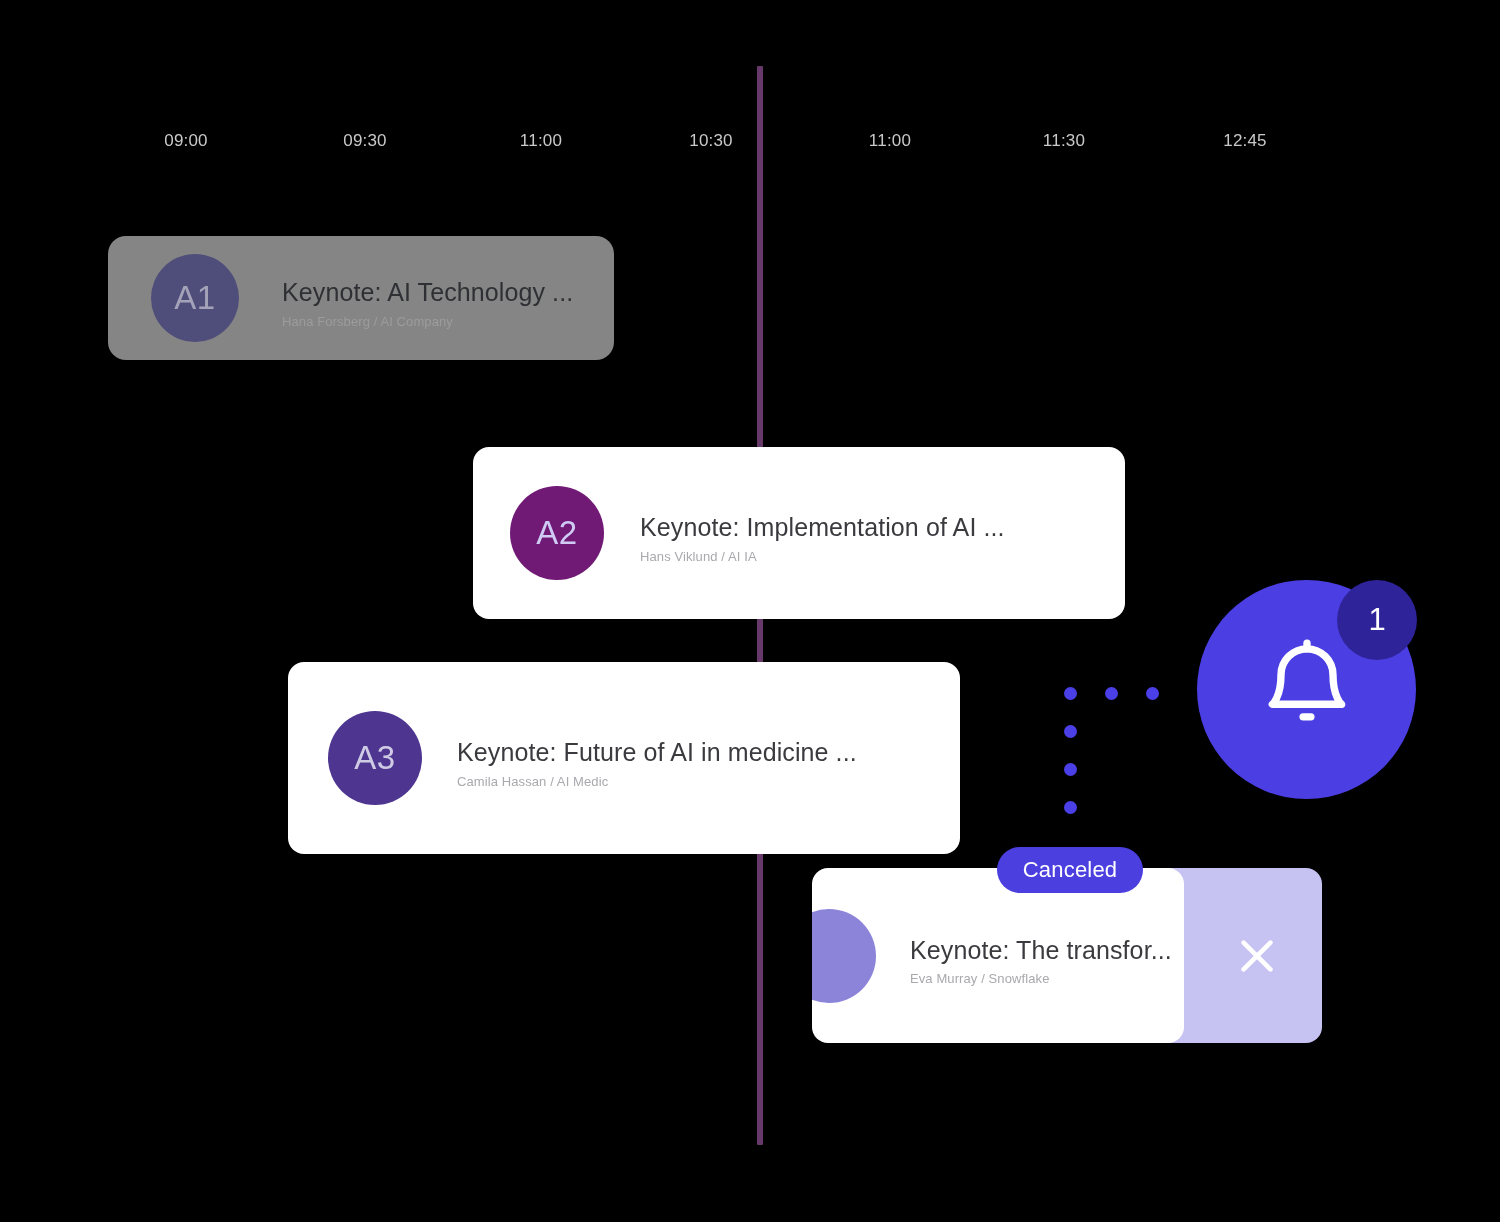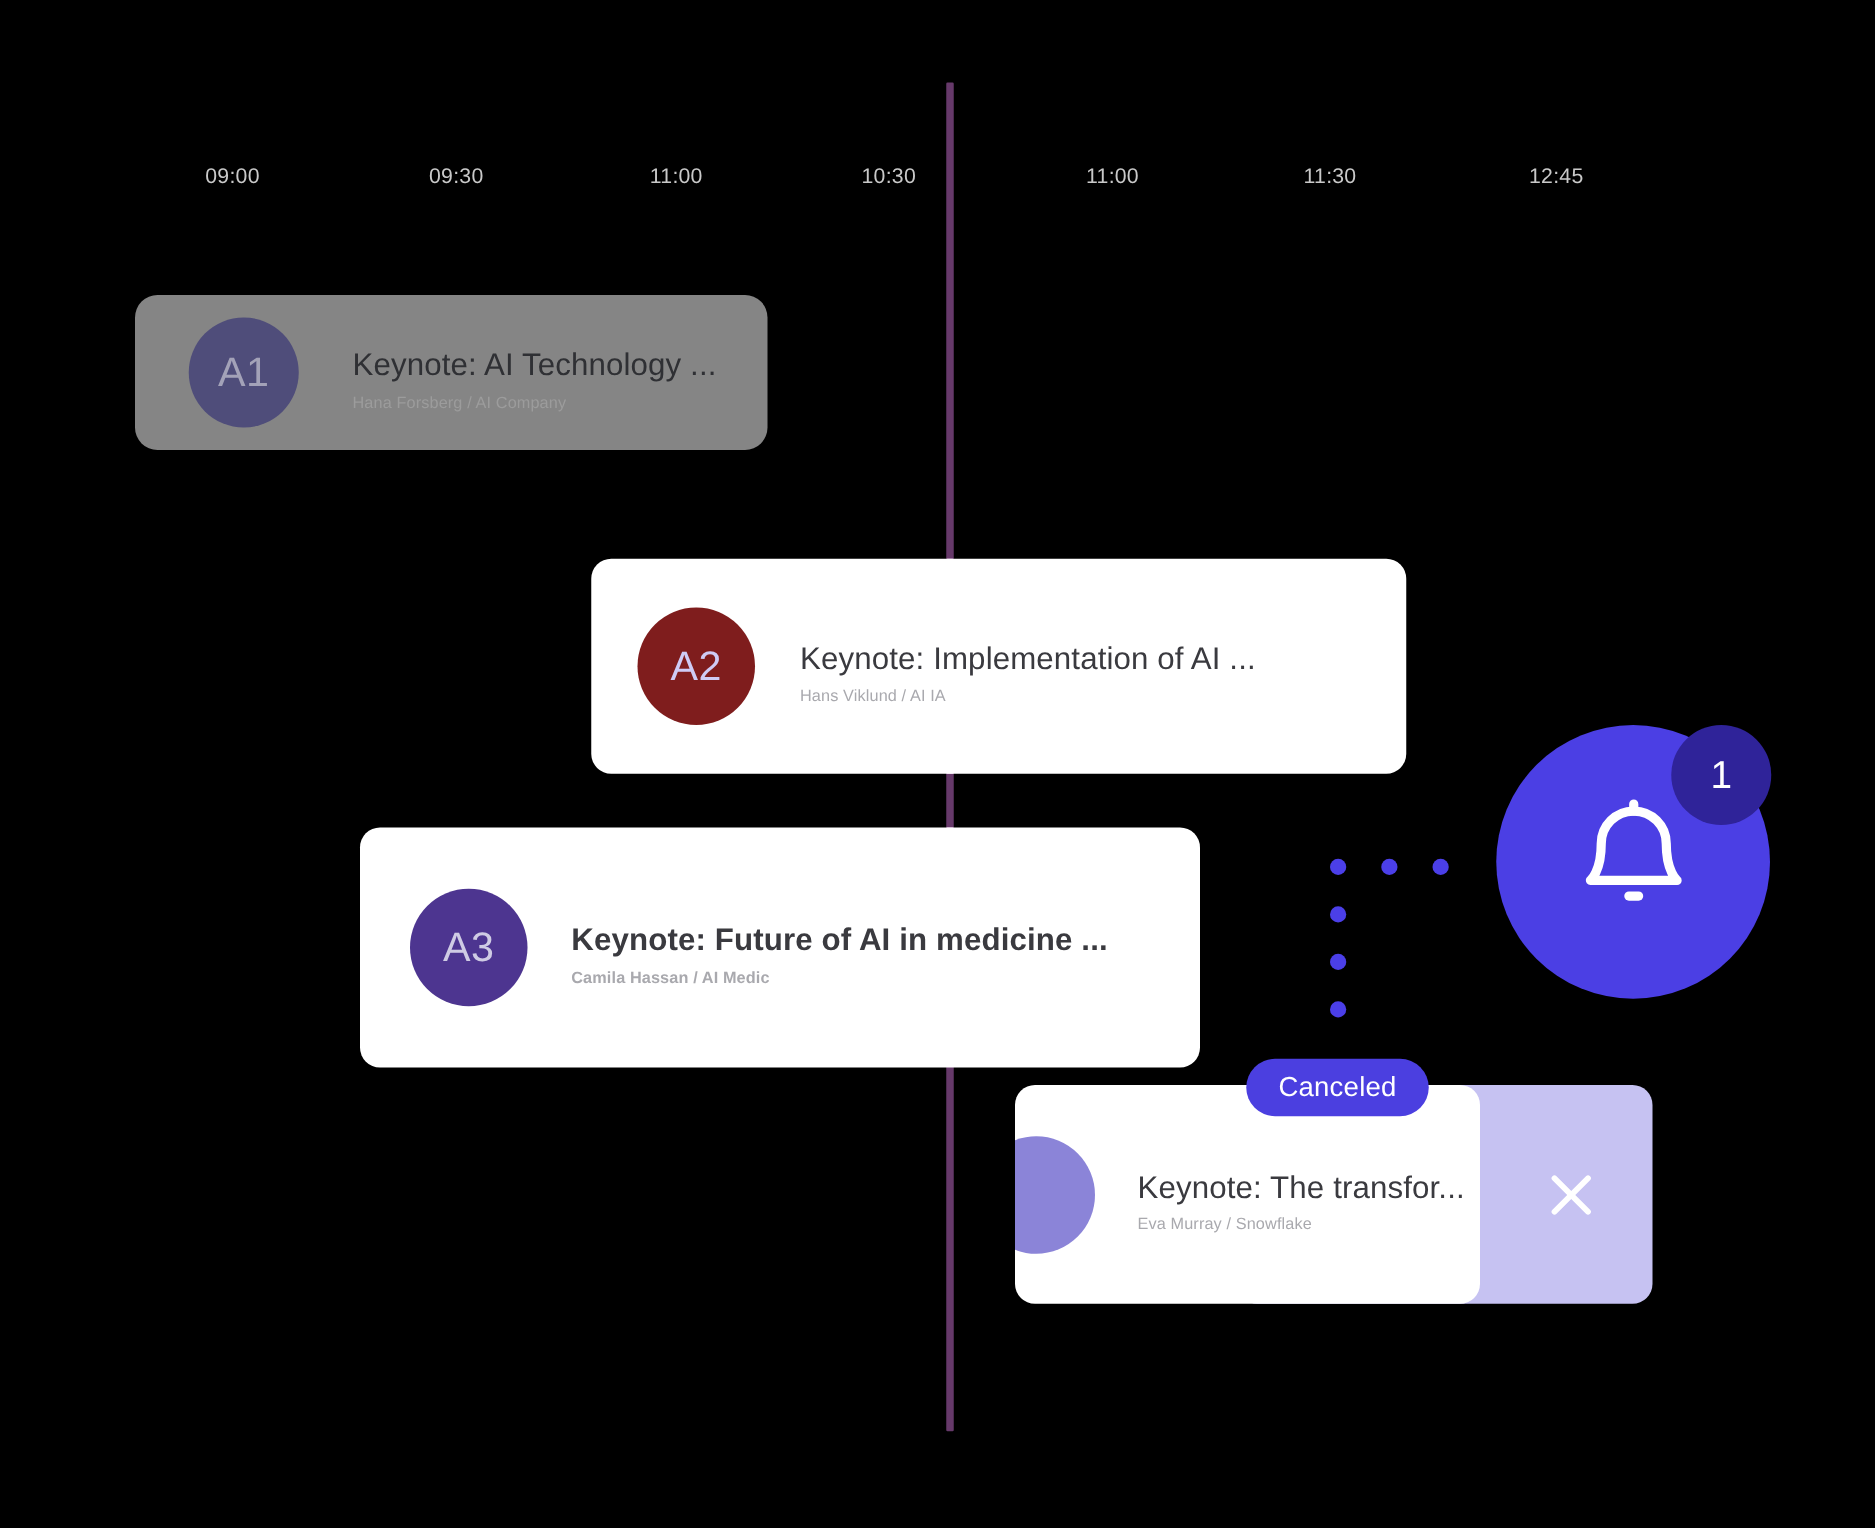--- a/index.html
+++ b/index.html
@@ -114,29 +114,29 @@
   #card-a1 {
     left: 108px; top: 236px; width: 506px; height: 124px;
   }
   #card-a1 .avatar { width: 88px; height: 88px; margin-left: 43px; background: #4f4d7a; color: #a3a2b8; }
   #card-a1 .card-text { margin-left: 43px; }
 
   
   #card-a2 {
     left: 473px; top: 447px; width: 652px; height: 172px;
   }
-  #card-a2 .avatar { width: 94px; height: 94px; margin-left: 37px; background: #7f1d1d; color: #cfcbf5; }
+  #card-a2 .avatar { width: 94px; height: 94px; margin-left: 37px; background: #701a75; color: #cfcbf5; }
   #card-a2 .card-text { margin-left: 36px; }
 
   
   #card-a3 {
     left: 288px; top: 662px; width: 672px; height: 192px;
   }
   #card-a3 .avatar { width: 94px; height: 94px; margin-left: 40px; background: #4d3590; color: #cfcbe4; }
-  #card-a3 .card-text { margin-left: 35px; font-weight: bold; }
+  #card-a3 .card-text { margin-left: 35px; }
 
   
   .cancel-panel {
     position: absolute;
     left: 990px; top: 868px;
     width: 332px; height: 175px;
     background: #c6c2f2;
     border-radius: 16px;
     display: flex;
     align-items: center;

